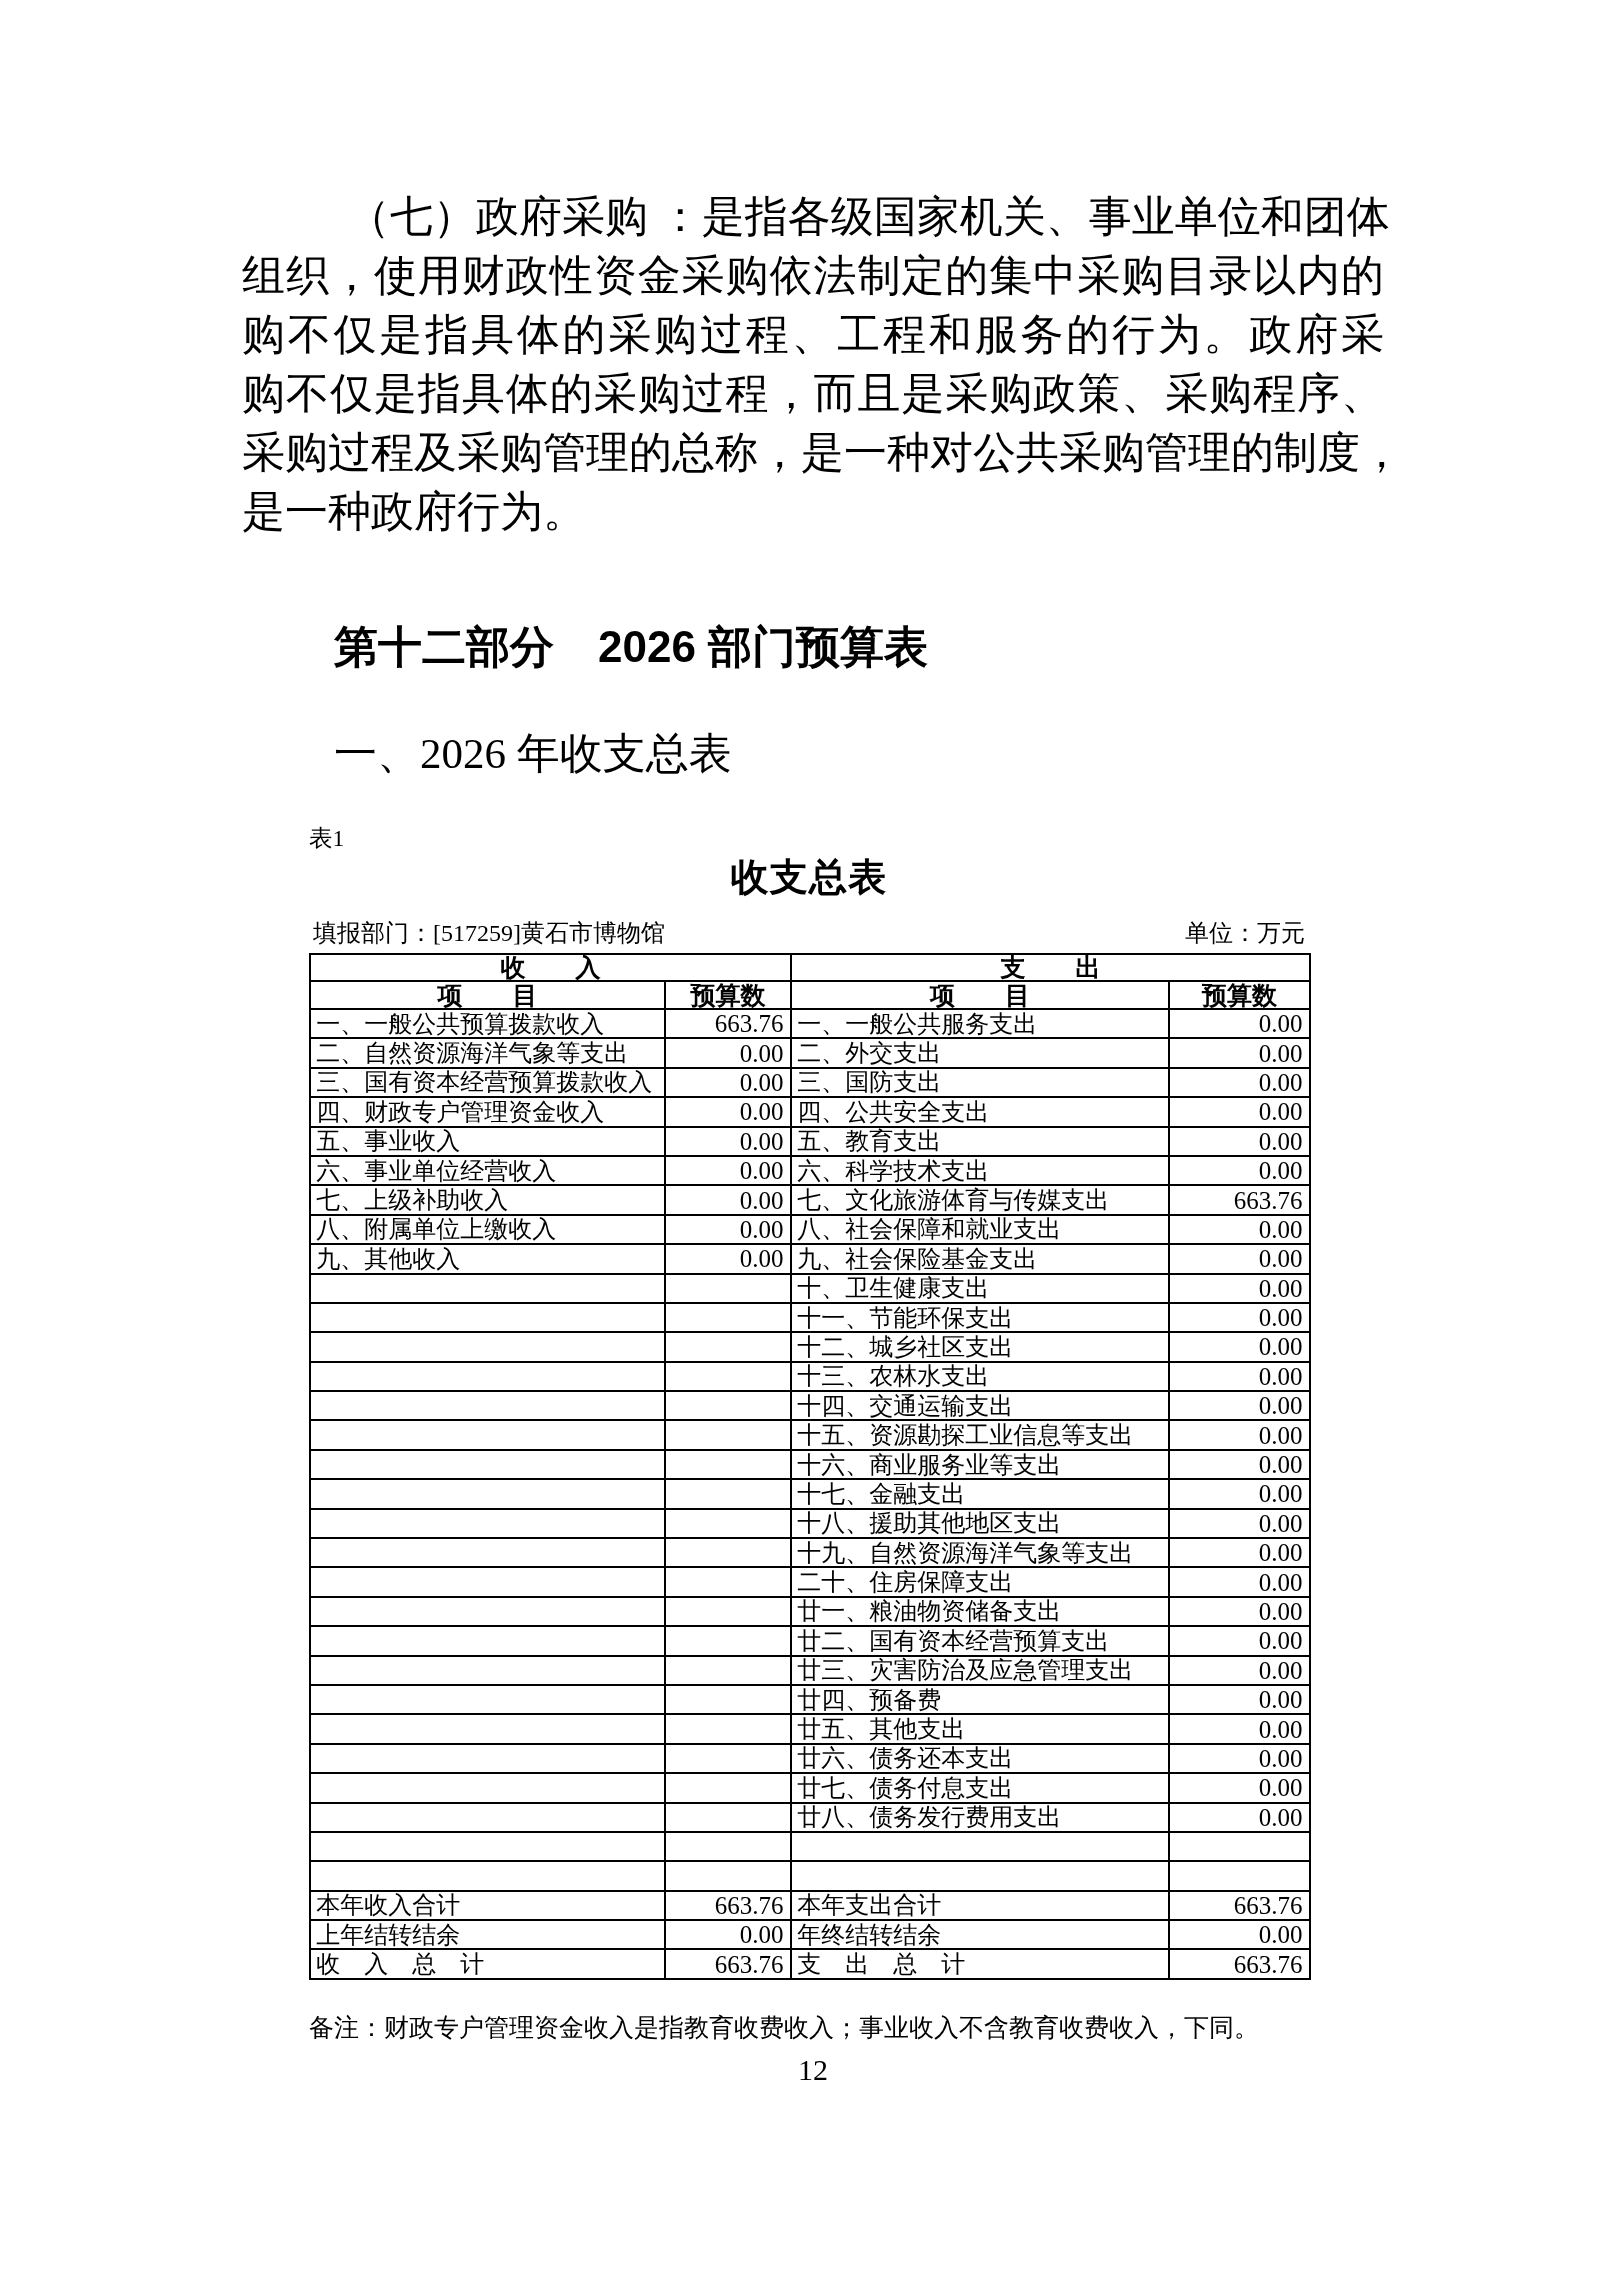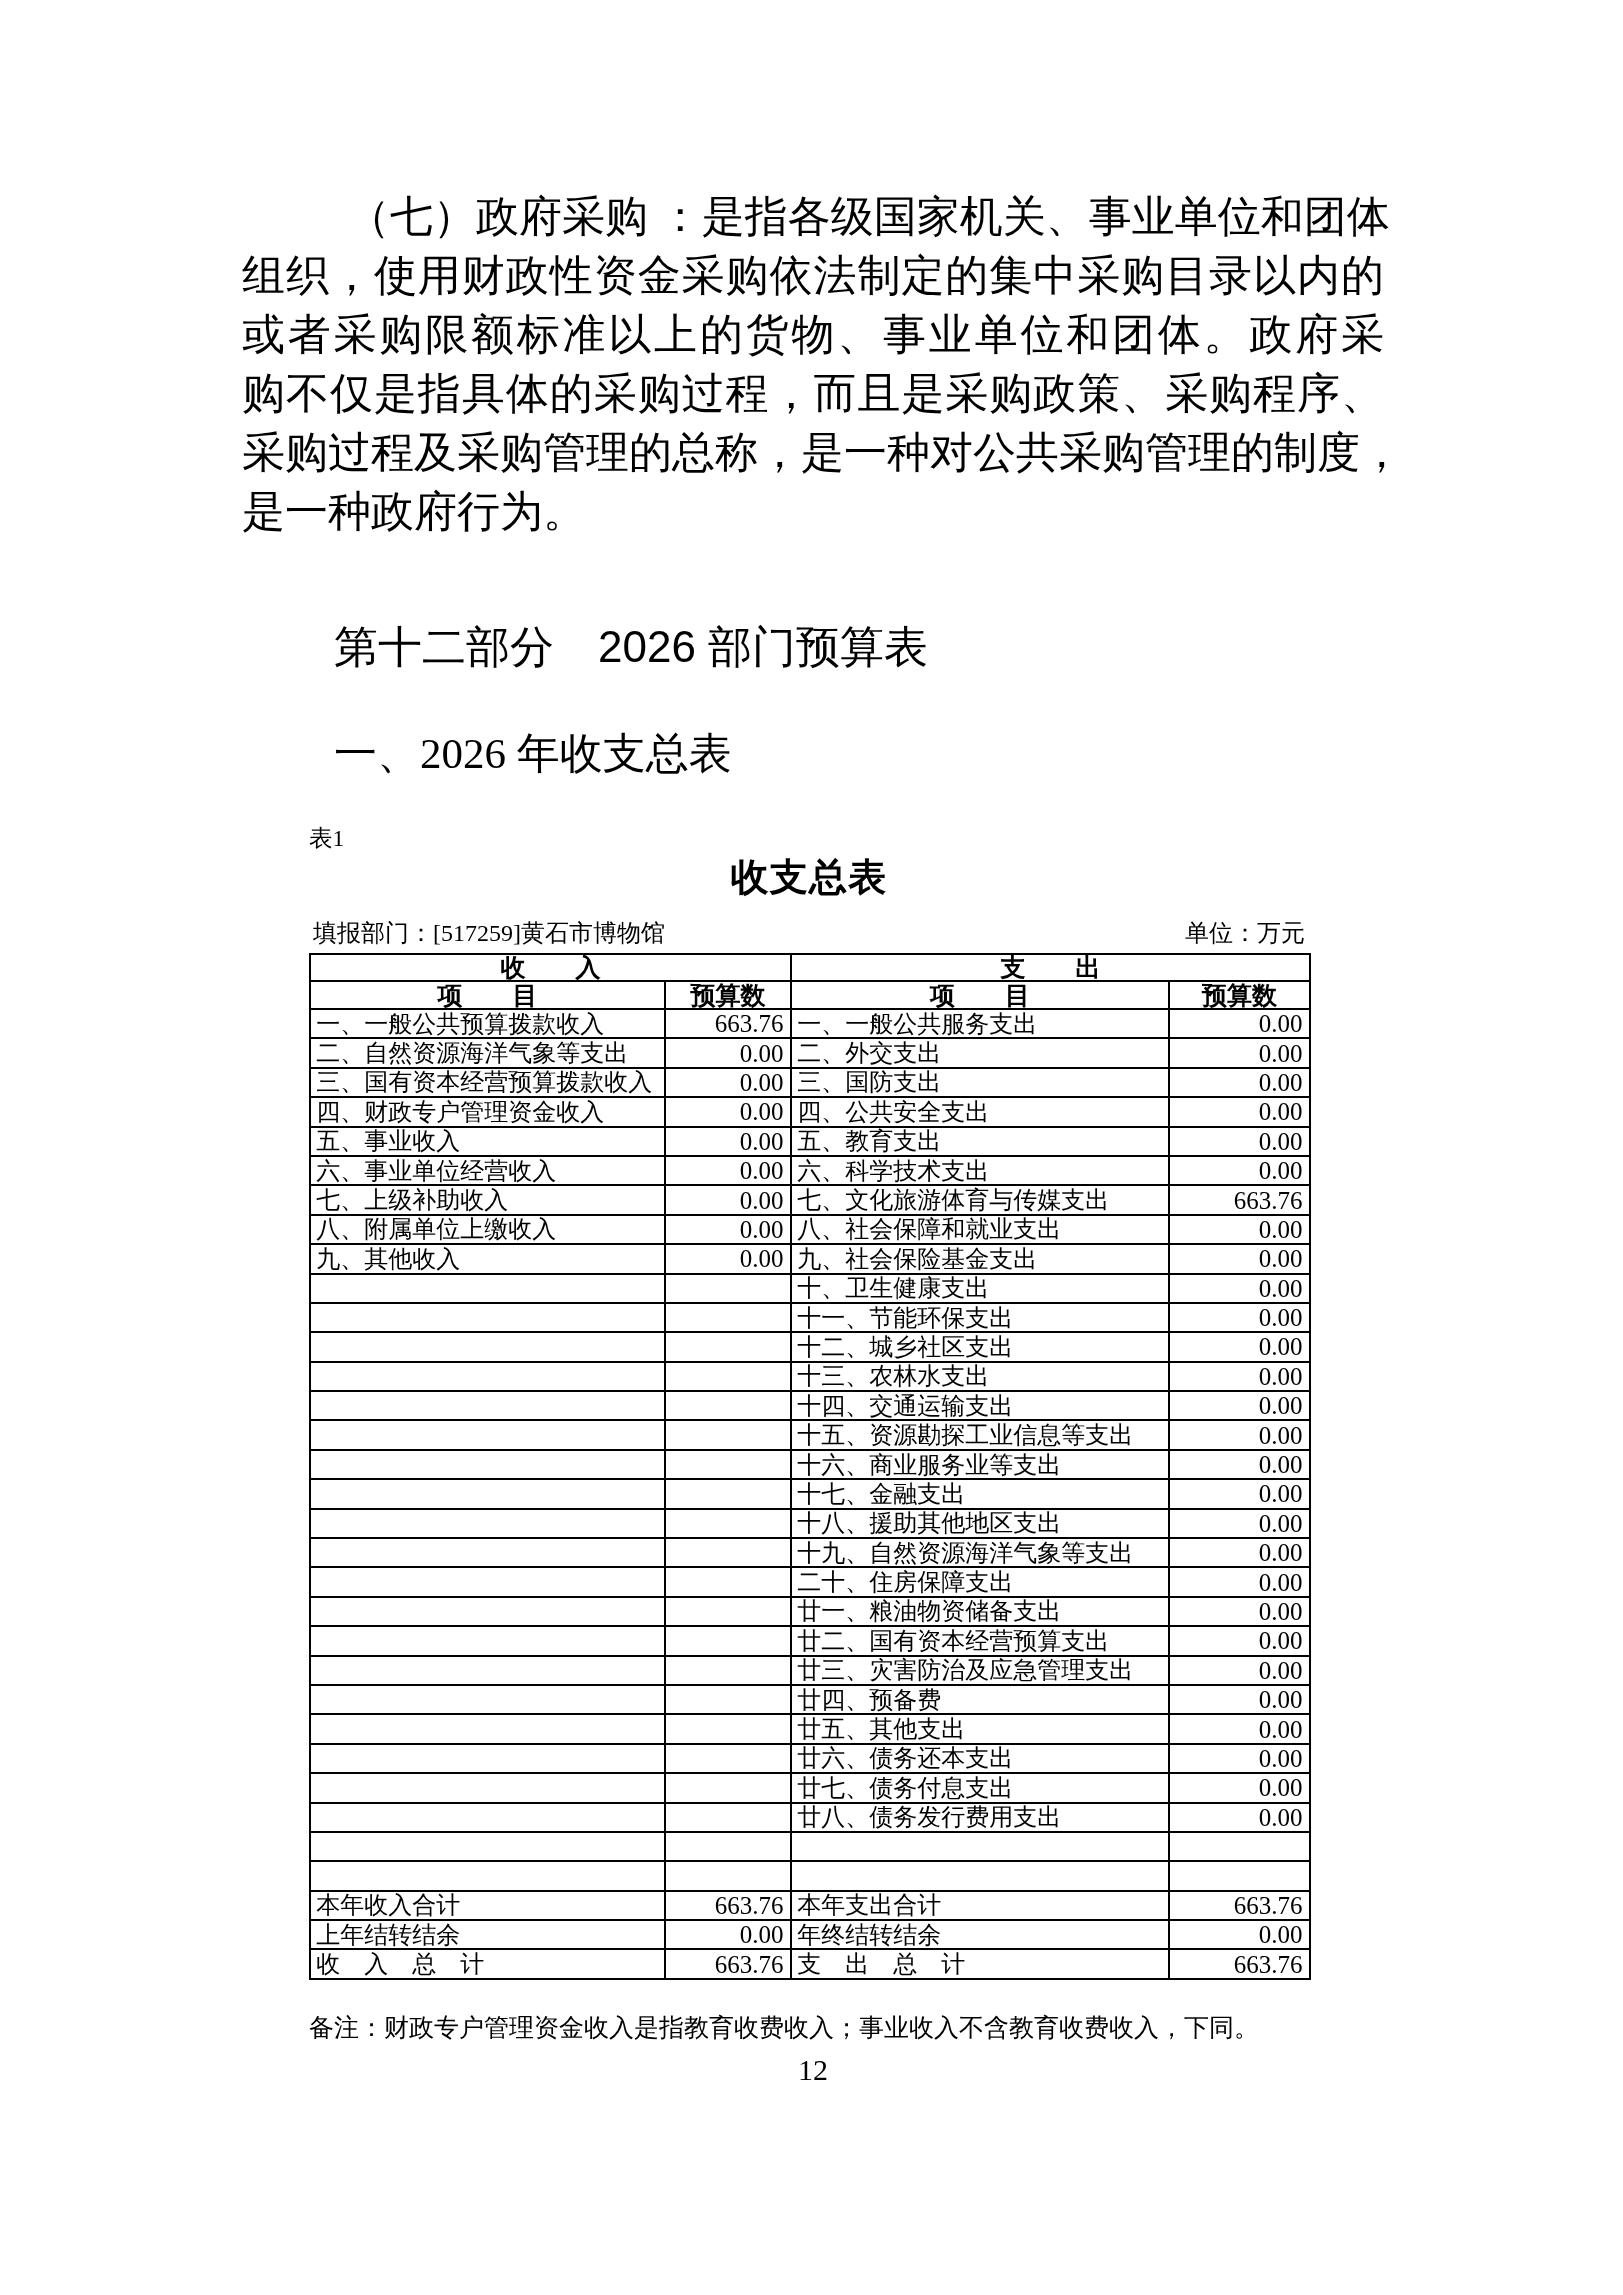--- a/index.html
+++ b/index.html
@@ -30,21 +30,21 @@
   .para-line.first { text-indent: 105px; }
   .para-line.last {
     text-align: left;
     text-align-last: left;
     white-space: normal;
   }
   
   .section-heading {
     margin: 80px 0 0 92px;
     font-family: "Liberation Sans", sans-serif;
-    font-weight: normal;
+    font-weight: bold;
     font-size: 44px;
     line-height: 51px;
   }
   .subsection-heading {
     margin: 56px 0 0 92px;
     font-size: 43px;
     line-height: 51px;
   }
   
   .table-section { margin-left: 67px; width: 1000px; }
@@ -121,21 +121,21 @@
   }
 </style>
 </head>
 <body>
 
 <div class="content">
 
   <div class="para">
     <div class="para-line first">（七）政府采购 ：是指各级国家机关、事业单位和团体</div>
     <div class="para-line">组织，使用财政性资金采购依法制定的集中采购目录以内的</div>
-    <div class="para-line">或者采购限额标准以上的货物、事业单位和团体。政府采</div>
+    <div class="para-line">购不仅是指具体的采购过程、工程和服务的行为。政府采</div>
     <div class="para-line">购不仅是指具体的采购过程，而且是采购政策、采购程序、</div>
     <div class="para-line">采购过程及采购管理的总称，是一种对公共采购管理的制度，</div>
     <div class="para-line last">是一种政府行为。</div>
   </div>
 
   <div class="section-heading">第十二部分　2026 部门预算表</div>
 
   <div class="subsection-heading">一、2026 年收支总表</div>
 
   <div class="table-section">

